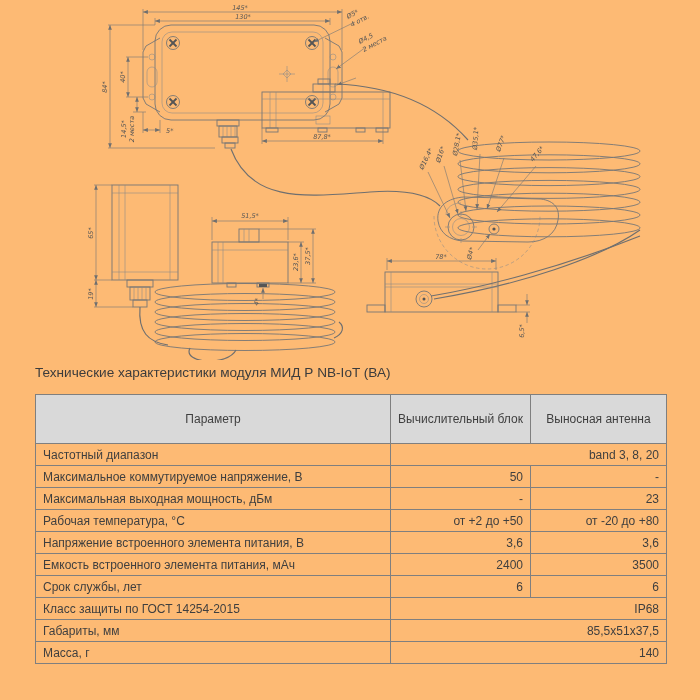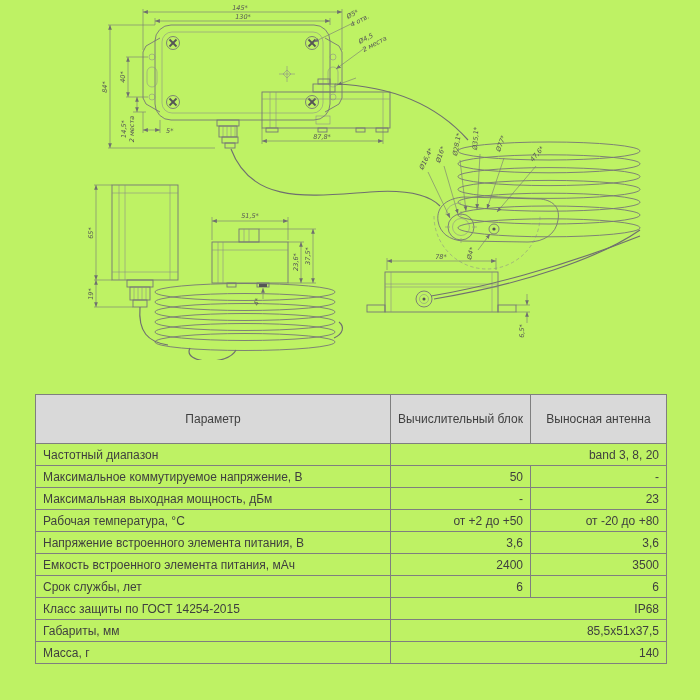--- a/index.html
+++ b/index.html
@@ -1,17 +1,17 @@
 <!DOCTYPE html>
 <html><head>
 <meta charset="utf-8">
 <style>
   html,body{margin:0;padding:0;background:#ffffff;}
   body{width:700px;height:700px;font-family:"Liberation Sans",sans-serif;}
-  .sheet{position:relative;width:700px;height:700px;background:#bef264;overflow:hidden;}
+  .sheet{position:relative;width:700px;height:700px;background:#fdba74;overflow:hidden;}
   svg.drawing{position:absolute;left:0;top:0;}
   .ln{stroke:#767676;fill:none;stroke-width:0.9;}
   .thin{stroke:#8a8a8a;fill:none;stroke-width:0.55;}
   .dimln{stroke:#767676;fill:none;stroke-width:0.6;}
   .cable{stroke:#6f6f6f;fill:none;stroke-width:1.15;}
   .dash{stroke-dasharray:3.5,2.5;}
   text.dim{font:italic 6.5px "DejaVu Sans",sans-serif;fill:#555;}
   .doc-title{position:absolute;left:35px;top:365px;font-size:13.6px;color:#3c3c3c;}
   table.spec{position:absolute;left:35px;top:394px;width:631px;border-collapse:collapse;
     font-size:12px;color:#3f3f3f;table-layout:fixed;}
@@ -270,20 +270,21 @@
       <line class="dimln" x1="387" y1="261" x2="496" y2="261" marker-start="url(#ma)" marker-end="url(#ma)"></line>
       <text class="dim" x="441" y="259" text-anchor="middle">78*</text>
       <line class="dimln" x1="516" y1="305" x2="530" y2="305"></line>
         <line class="dimln" x1="516" y1="312" x2="530" y2="312"></line>
       <line class="dimln" x1="527" y1="294" x2="527" y2="305" marker-end="url(#ma)"></line>
       <line class="dimln" x1="527" y1="323" x2="527" y2="312" marker-end="url(#ma)"></line>
       <text class="dim" text-anchor="middle" transform="rotate(-90 524 331)" x="524" y="331">6,5*</text>
     </g>
   </svg>
 
+  <div class="doc-title">Технические характеристики модуля МИД Р NB-IoT (ВА)</div>
 
   <table class="spec">
     <colgroup>
         <col style="width:355px">
         <col style="width:140px">
         <col style="width:136px">
       </colgroup>
     <thead>
       <tr>
         <th>Параметр</th>

